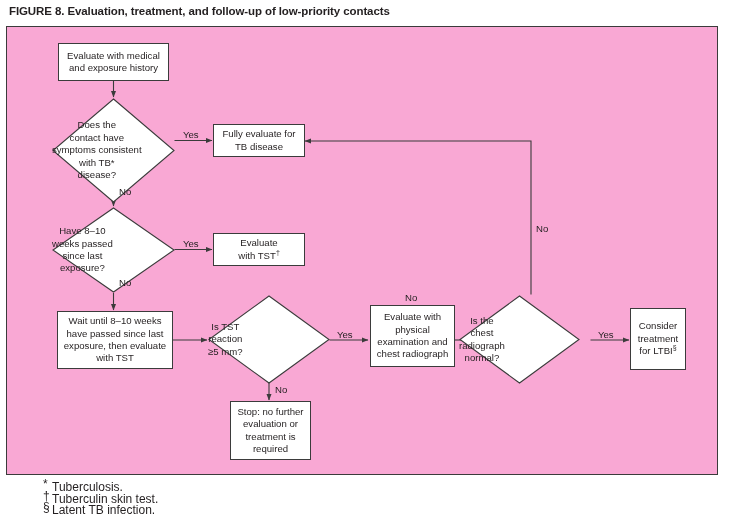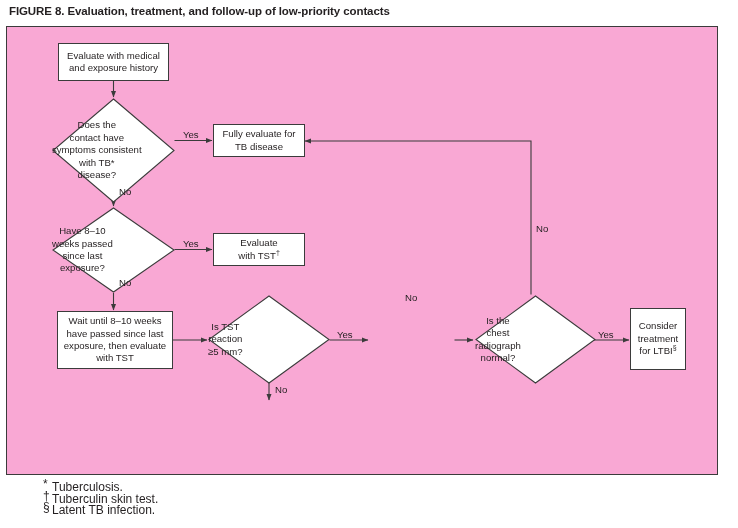--- a/index.html
+++ b/index.html
@@ -213,23 +213,29 @@
       </svg>
       <div class="diamond-label">
         <span>
           <span class="nowrap">Is TST</span><br>
           <span class="nowrap">reaction</span><br>
           <span class="nowrap">≥5 mm?</span>
         </span>
       </div>
     </div>
 
-
-
-    <div class="diamond-wrap" style="left:468px; top:268px; width:121px; height:89px;">
+    <div class="node box" style="left:223px; top:374px; width:81px; height:59px;">
+      <span>Stop: no further evaluation or treatment is required</span>
+    </div>
+
+    <div class="node box" style="left:363px; top:278px; width:85px; height:62px;">
+      <span>Evaluate with physical examination and chest radiograph</span>
+    </div>
+
+    <div class="diamond-wrap" style="left:452px; top:268px; width:121px; height:89px;">
       <svg width="121" height="89" viewBox="0 0 121 89">
         <polygon points="60.5,1 120,44.5 60.5,88 1,44.5" fill="#ffffff" stroke="#3b3b3b" stroke-width="1.1"></polygon>
       </svg>
       <div class="diamond-label">
         <span>
           <span class="nowrap">Is the</span><br>
           <span class="nowrap">chest</span><br>
           <span class="nowrap">radiograph</span><br>
           <span class="nowrap">normal?</span>
         </span>

